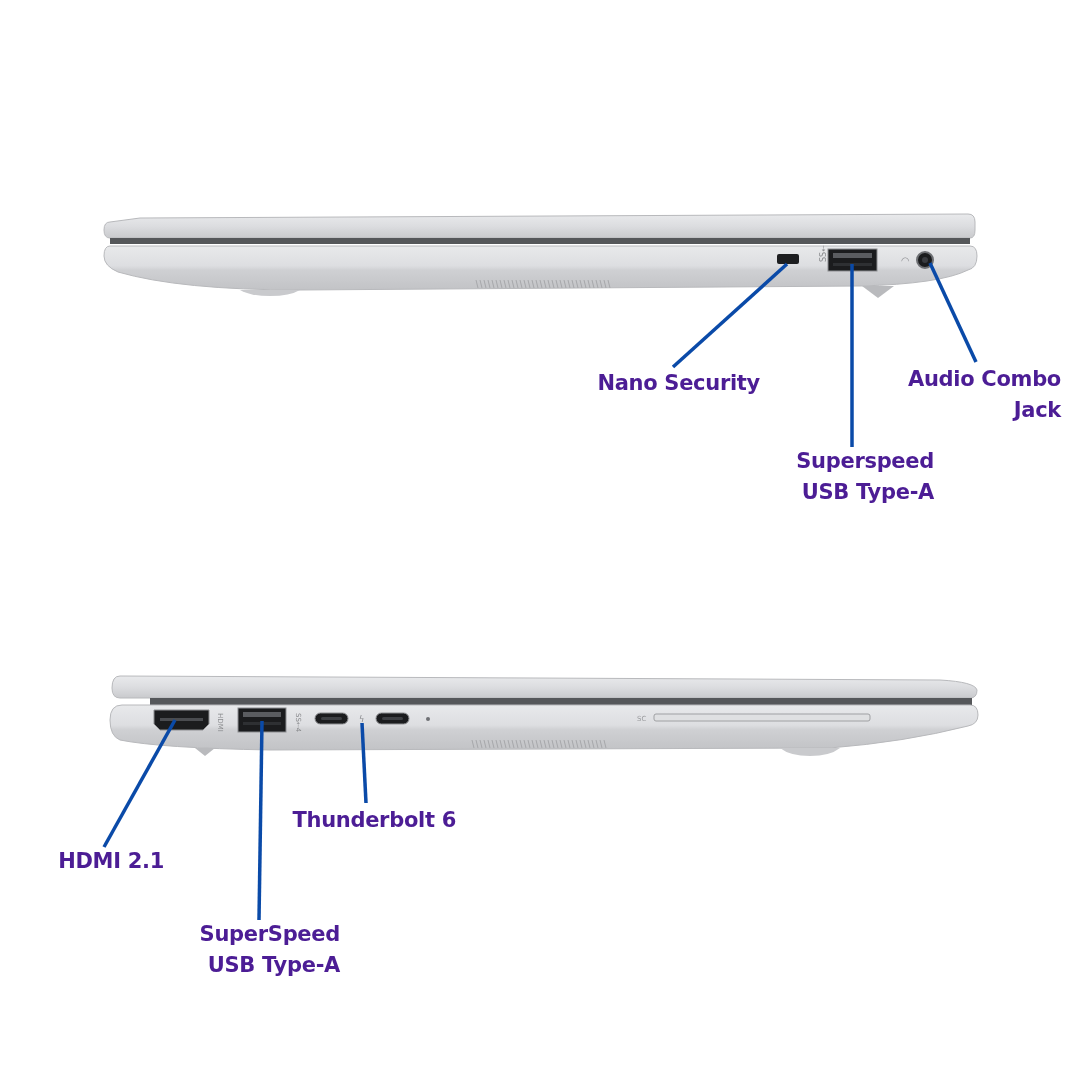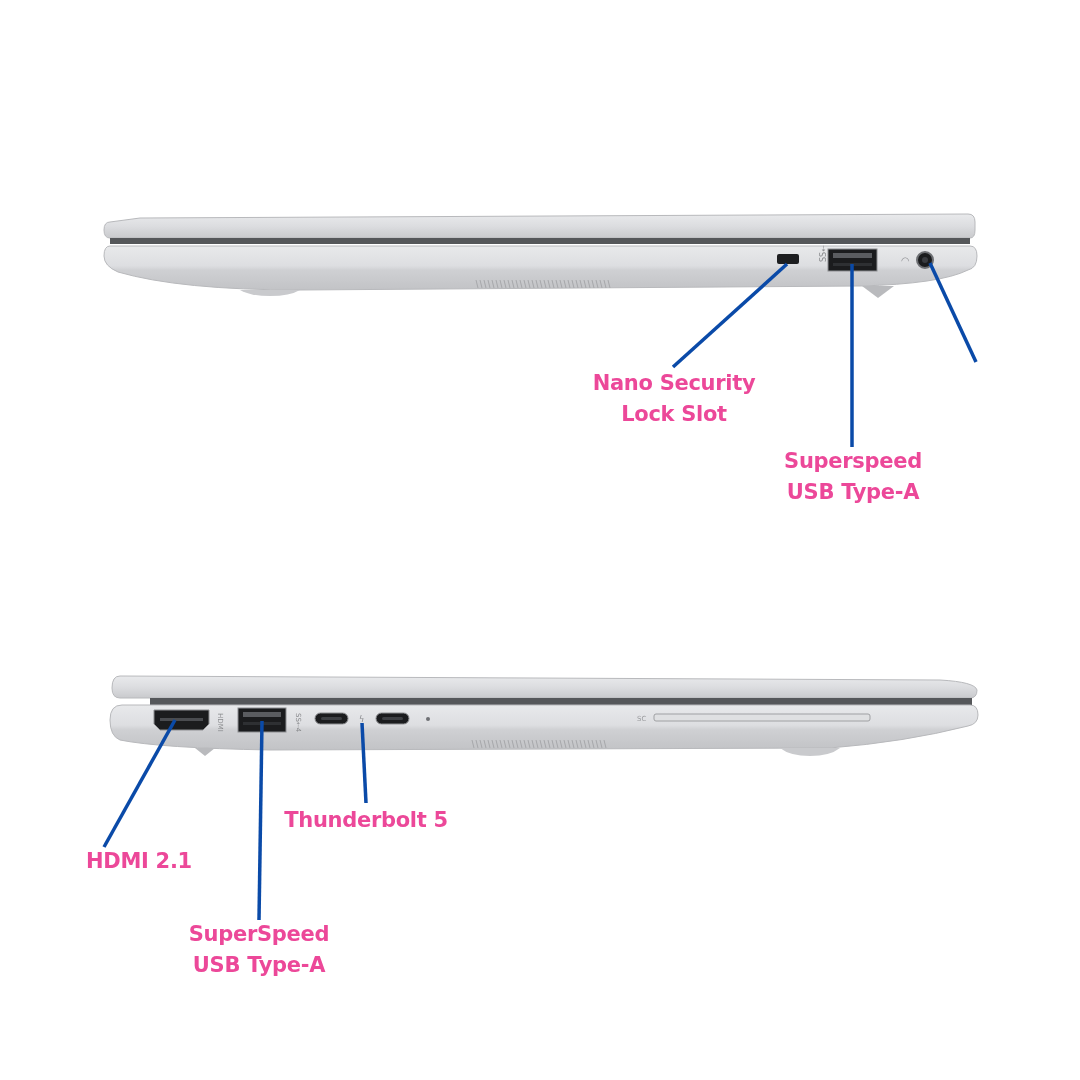--- a/index.html
+++ b/index.html
@@ -1,20 +1,20 @@
 <!DOCTYPE html>
 <html><head>
 <meta charset="utf-8">
 <style>
   html, body { margin: 0; padding: 0; background: #ffffff; }
   body { width: 1080px; height: 1080px; position: relative; overflow: hidden; font-family: "DejaVu Sans", sans-serif; }
   .stage { position: absolute; left: 0; top: 0; width: 1080px; height: 1080px; }
   .label {
     position: absolute; font-weight: bold; font-size: 21px; line-height: 31px;
-    color: #ec4899; text-align: center; white-space: nowrap;
+    color: #4c1d95; text-align: right; white-space: nowrap;
     font-family: "DejaVu Sans", sans-serif; letter-spacing: -0.3px;
   }
   .label span { display: block; }
   svg { position: absolute; left: 0; top: 0; }
 </style>
 </head>
 <body>
 
 <div class="stage">
 
@@ -174,30 +174,33 @@
 
     <g stroke="#0a4aa8" stroke-width="3.5" fill="none">
       <line x1="175" y1="720" x2="104" y2="847"></line>
       <line x1="262" y1="721" x2="259" y2="920"></line>
       <line x1="362" y1="723" x2="366" y2="803"></line>
     </g>
   </svg>
 
   <div class="label" style="left:588px; top:368px; width:172px;">
     <span>Nano Security</span>
-    <span>Lock Slot</span>
   </div>
   <div class="label" style="left:772px; top:446px; width:162px;">
     <span>Superspeed</span>
     <span>USB Type-A</span>
   </div>
-
-  <div class="label" style="left:44px; top:846px; width:120px;margin-left:35px;">
+  <div class="label" style="left:893px; top:364px; width:168px;">
+    <span>Audio Combo</span>
+    <span>Jack</span>
+  </div>
+
+  <div class="label" style="left:44px; top:846px; width:120px;">
     <span>HDMI 2.1</span>
   </div>
   <div class="label" style="left:178px; top:919px; width:162px;">
     <span>SuperSpeed</span>
     <span>USB Type-A</span>
   </div>
   <div class="label" style="left:276px; top:805px; width:180px;">
-    <span>Thunderbolt 5</span>
+    <span>Thunderbolt 6</span>
   </div>
 </div>
 
 </body></html>

